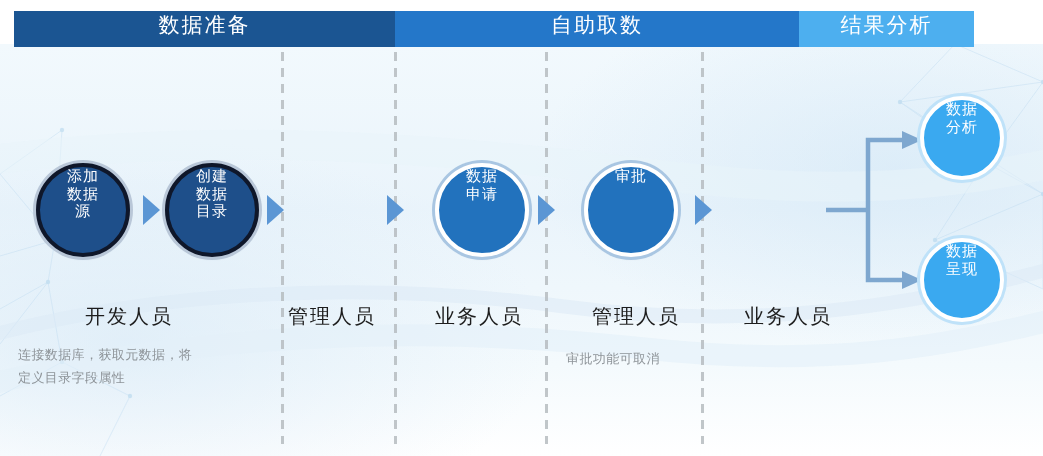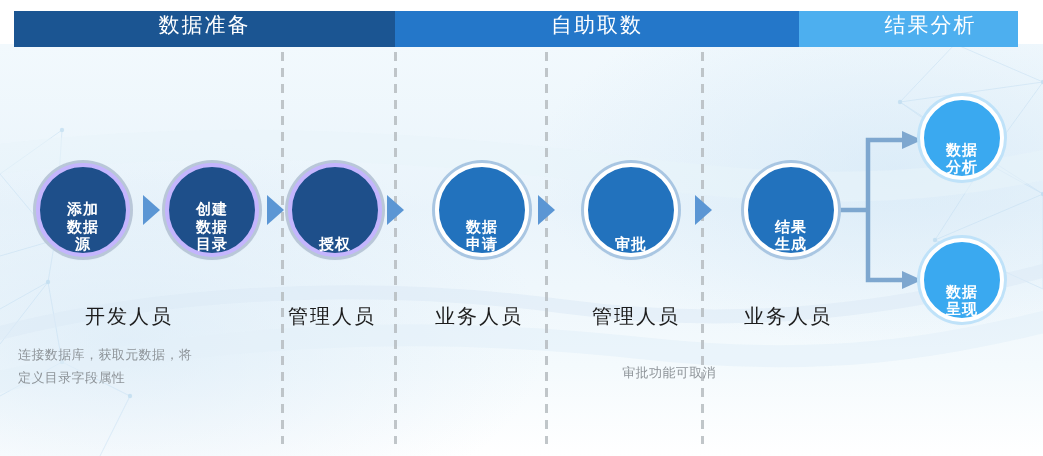--- a/index.html
+++ b/index.html
@@ -51,54 +51,53 @@
     height: 36px;
     display: flex;
     justify-content: center;
     color: #ffffff;
     font-size: 21px;
     letter-spacing: 2px;
     font-weight: 400;
   }
   .hseg-1 { width: 381px; background: #1b5592; }
   .hseg-2 { width: 404px; background: #2477c9; }
-  .hseg-3 { width: 175px; background: #4dafef; padding-left: 44px; }
+  .hseg-3 { width: 175px; background: #4dafef; }
 
   
   .divider {
     position: absolute;
     top: 52px;
     width: 3px;
     height: 392px;
     background-image: linear-gradient(to bottom, #b6bcc0 0, #b6bcc0 9px, rgba(255,255,255,0) 9px, rgba(255,255,255,0) 16px);
     background-size: 3px 16px;
     background-repeat: repeat-y;
     opacity: 0.85;
   }
 
   
   .node {
     position: absolute;
     border-radius: 50%;
     display: flex;
-    align-items: flex-end;
+    align-items: flex-start;
     justify-content: center;
     text-align: center;
     color: #ffffff;
     box-sizing: border-box;
     line-height: 1.18;
     letter-spacing: 1px;
-    font-weight: bold;
   }
   .node .lbl { display: block; }
 
   
   .node-navy {
     background: #1e4f8a;
-    border: 4px solid #c4b5fd;
+    border: 4px solid #0f172a;
     box-shadow: 0 0 0 3px #b9c7d8, 0 1px 3px rgba(40,70,110,0.30);
   }
   
   .node-mid {
     background: #2272bd;
     border: 4px solid #ffffff;
     box-shadow: 0 0 0 3px #a9c6e2, 0 1px 3px rgba(40,70,110,0.28);
   }
   
   .node-light {
@@ -246,51 +245,40 @@
   <div class="node node-navy node-big" style="left:165px; top:163px;">
     <div>
       <span class="lbl">创建</span>
       <span class="lbl">数据</span>
       <span class="lbl">目录</span>
     </div>
   </div>
 
   <div class="tri" style="left:267px; top:195px;"></div>
 
-  <div class="node node-navy node-big" style="left:288px; top:163px;">
-    <div>
-      <span class="lbl">授权</span>
-    </div>
-  </div>
 
   <div class="tri" style="left:387px; top:195px;"></div>
 
   <div class="node node-mid node-big" style="left:435px; top:163px;">
     <div>
       <span class="lbl">数据</span>
       <span class="lbl">申请</span>
     </div>
   </div>
 
   <div class="tri" style="left:538px; top:195px;"></div>
 
   <div class="node node-mid node-big" style="left:584px; top:163px;">
     <div>
       <span class="lbl">审批</span>
     </div>
   </div>
 
   <div class="tri" style="left:695px; top:195px;"></div>
 
-  <div class="node node-mid node-big" style="left:744px; top:163px;">
-    <div>
-      <span class="lbl">结果</span>
-      <span class="lbl">生成</span>
-    </div>
-  </div>
 
   <div class="node node-light node-sm" style="left:920px; top:96px;">
     <div>
       <span class="lbl">数据</span>
       <span class="lbl">分析</span>
     </div>
   </div>
 
   <div class="node node-light node-sm" style="left:920px; top:238px;">
     <div>
@@ -303,18 +291,18 @@
   <div class="role" style="left:288px; top:303px; width:94px;">管理人员</div>
   <div class="role" style="left:435px; top:303px; width:94px;">业务人员</div>
   <div class="role" style="left:592px; top:303px; width:94px;">管理人员</div>
   <div class="role" style="left:744px; top:303px; width:94px;">业务人员</div>
 
   <div class="desc" style="left:18px; top:344px; width:250px;">
     <div>连接数据库，获取元数据，将</div>
     <div>定义目录字段属性</div>
   </div>
 
-  <div class="desc" style="left:566px; top:362px; width:150px;text-align:right;">
+  <div class="desc" style="left:566px; top:348px; width:150px;">
     <div>审批功能可取消</div>
   </div>
 
 
 </div>
 
 </body></html>

